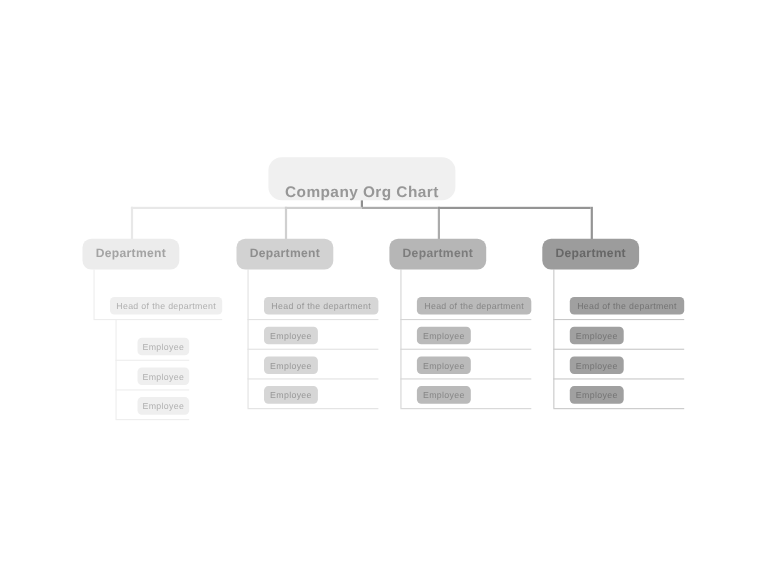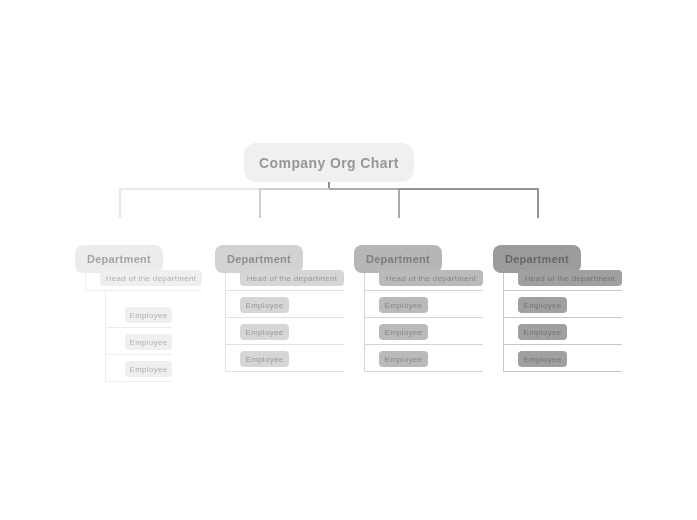--- a/index.html
+++ b/index.html
@@ -9,26 +9,26 @@
     background:#ffffff;
     overflow:hidden;
     font-family:"Liberation Sans", sans-serif;
   }
   .line{position:absolute;z-index:1;}
   .node{
     position:absolute;z-index:2;
     display:flex;align-items:center;justify-content:center;
     box-sizing:border-box;
   }
-  .root-node{border-radius:12px;}
+  .root-node{border-radius:12px;align-items:flex-end;}
   .root-label{
     font-size:14px;font-weight:bold;letter-spacing:0.4px;
     white-space:nowrap;
   }
-  .dept-node{border-radius:8px;margin-top:28px;}
+  .dept-node{border-radius:8px;}
   .dept-label{
     font-size:11px;font-weight:bold;letter-spacing:0.3px;
     white-space:nowrap;
   }
   .small-node{border-radius:4px;}
   .small-label{
     font-size:8px;letter-spacing:0.3px;white-space:nowrap;
   }
 </style>
 </head>

